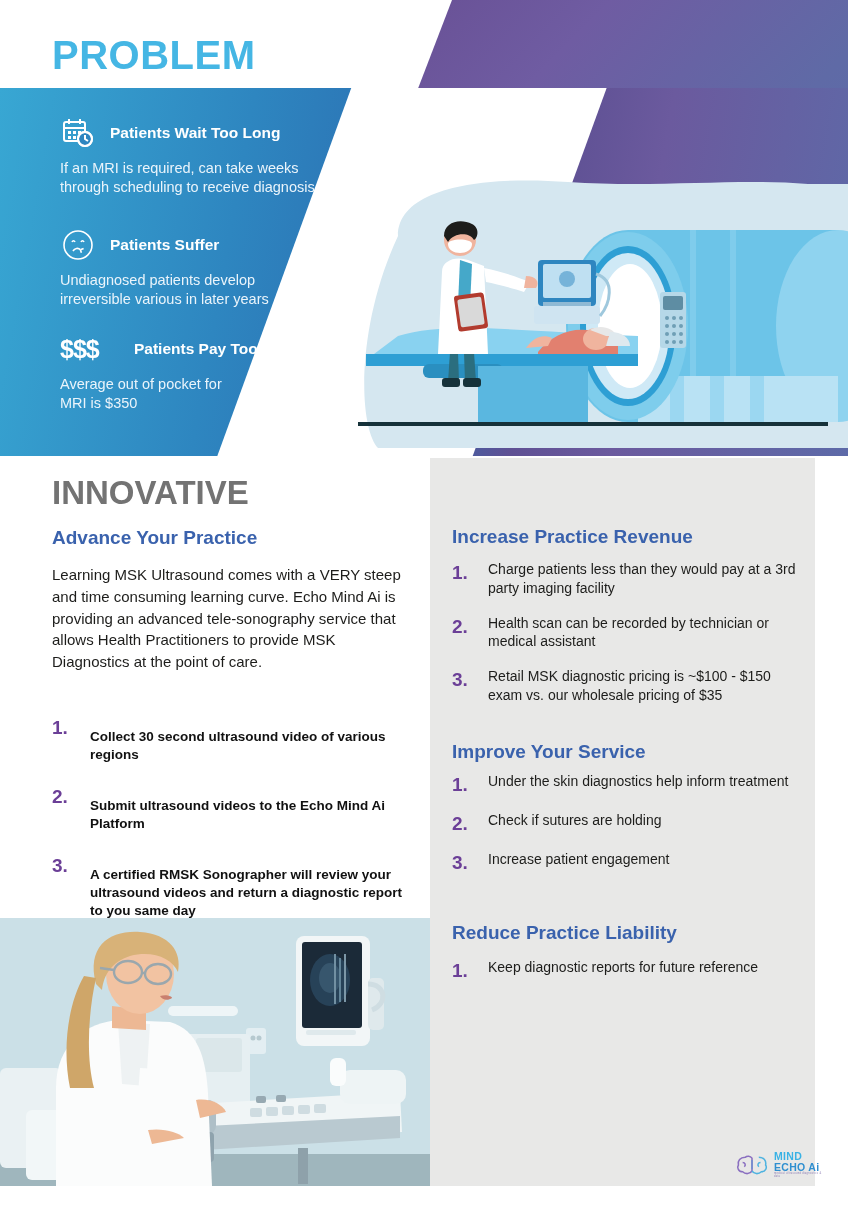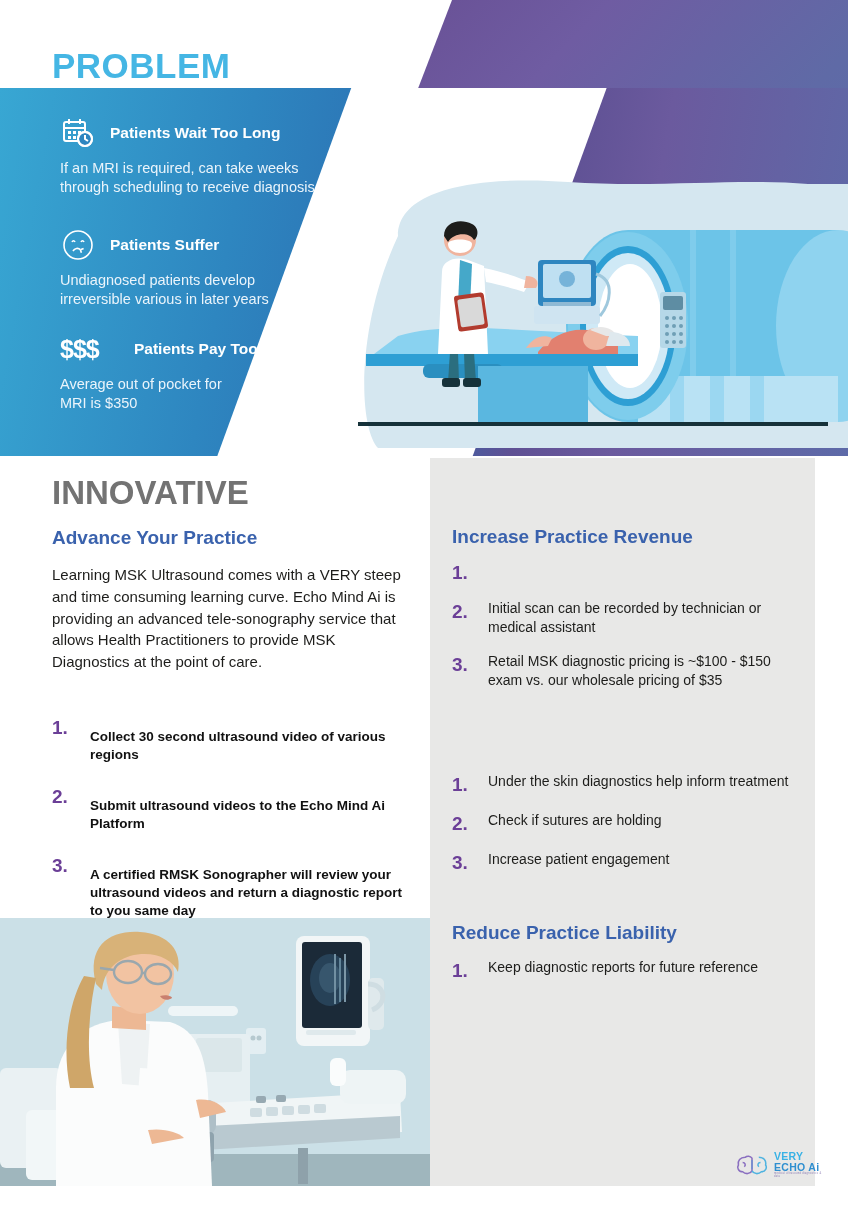--- a/index.html
+++ b/index.html
@@ -12,21 +12,21 @@
     background:linear-gradient(100deg,#38a7d3 0%,#2e86c0 28%,#2b6cb0 50%,#5f5194 63%,#6b5a9e 74%,#5d6aa8 100%);
     overflow:hidden;}
   .band-notch{position:absolute;top:-90px;left:384px;width:240px;height:560px;
     background:#ffffff;transform:rotate(20deg);transform-origin:top left;}
   
   .top-purple{position:absolute;top:0;left:0;width:848px;height:92px;overflow:hidden;}
   .top-purple .wedge{position:absolute;top:0;left:452px;width:520px;height:200px;
     background:linear-gradient(120deg,#6a5398 0%,#6f5ca2 25%,#5f6aa6 70%,#5a6cab 100%);
     transform:skewX(-21deg);transform-origin:top left;}
 
-  .band-title{position:absolute;left:52px;top:46px;font-size:35px;font-weight:bold;
+  .band-title{position:absolute;left:52px;top:33px;font-size:40px;font-weight:bold;
     color:#45b6e4;letter-spacing:.5px;z-index:6;}
 
   .prob-item{position:absolute;left:50px;z-index:5;margin-left:10px;}
   .prob-head{display:flex;align-items:center;gap:14px;}
   .prob-icon{width:36px;height:34px;display:flex;align-items:center;justify-content:center;
     color:#ffffff;flex:0 0 auto;}
   .prob-icon svg{display:block;}
   .dollar{font-size:25px;font-weight:bold;color:#fff;letter-spacing:-1px;line-height:1;}
   .prob-title{font-size:15.5px;font-weight:bold;color:#ffffff;}
   .prob-body{margin-top:9px;font-size:14.5px;line-height:1.32;color:#eaf4fb;white-space:pre-line;}
@@ -241,31 +241,33 @@
     <div class="oitem">
       <span class="onum">3.</span>
       <span class="otext">A certified RMSK Sonographer will review your ultrasound videos and return a diagnostic report to you same day</span>
     </div>
   </div>
 
   <div class="sub-head r-head-1">Increase Practice Revenue</div>
   <div class="olist rlist r-list-1">
     <div class="oitem">
       <span class="onum">1.</span>
+      <span class="otext">Charge patients less than they would pay at a 3rd party imaging facility</span>
     </div>
     <div class="oitem">
       <span class="onum">2.</span>
-      <span class="otext">Initial scan can be recorded by technician or medical assistant</span>
+      <span class="otext">Health scan can be recorded by technician or medical assistant</span>
     </div>
     <div class="oitem">
       <span class="onum">3.</span>
       <span class="otext">Retail MSK diagnostic pricing is ~$100 - $150 exam vs. our wholesale pricing of $35</span>
     </div>
   </div>
 
+  <div class="sub-head r-head-2">Improve Your Service</div>
   <div class="olist rlist r-list-2">
     <div class="oitem">
       <span class="onum">1.</span>
       <span class="otext">Under the skin diagnostics help inform treatment</span>
     </div>
     <div class="oitem">
       <span class="onum">2.</span>
       <span class="otext">Check if sutures are holding</span>
     </div>
     <div class="oitem">
@@ -365,19 +367,19 @@
     <span class="logo-mark">
       <svg viewBox="0 0 40 30" width="34" height="26" fill="none" stroke="#8a6fc0" stroke-width="1.8">
         <path d="M12 6 C6 6, 3 10, 4 15 C2 18, 4 23, 9 23 C12 26, 18 26, 20 22 L20 7 C18 4, 14 4, 12 6 Z"></path>
         <path d="M28 6 C34 6, 37 10, 36 15 C38 18, 36 23, 31 23 C28 26, 22 26, 20 22" stroke="#4fb3e0"></path>
         <path d="M9 12 C12 12, 13 15, 11 17" stroke="#8a6fc0"></path>
         <path d="M30 12 C27 12, 26 15, 28 17" stroke="#4fb3e0"></path>
         <path d="M20 9 L20 20" stroke="#6f8fd0"></path>
       </svg>
     </span>
     <span class="logo-txt">
-      <div class="logo-l1">VERY</div>
+      <div class="logo-l1">MIND</div>
       <div class="logo-l2">ECHO Ai</div>
       <div class="logo-tag">medical ultrasound diagnostics &amp; data</div>
     </span>
   </div>
 
 </div>
 
 </body></html>

